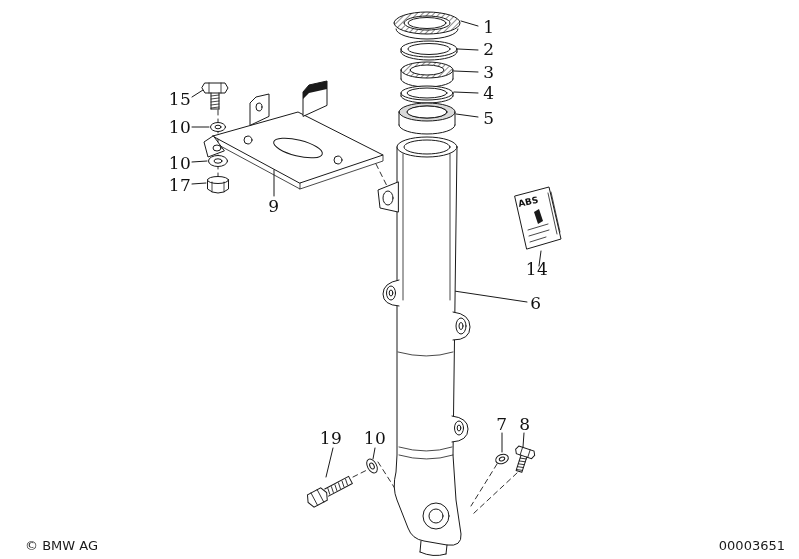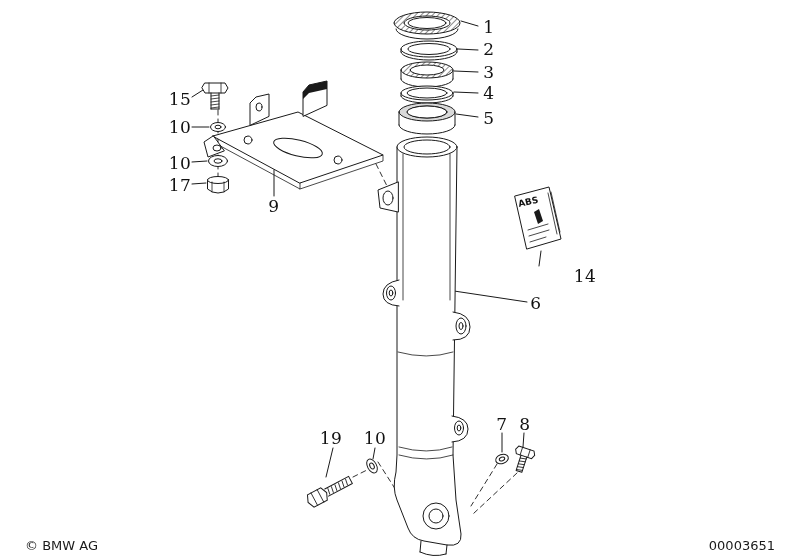--- a/index.html
+++ b/index.html
@@ -21,21 +21,21 @@
   .callout {
     position:absolute; transform:translate(-50%,-50%);
     font-family:"DejaVu Serif", serif; font-size:17px; color:#111;
     white-space:nowrap; letter-spacing:0.5px;
   }
   .footer-text {
     position:absolute; font-family:"DejaVu Sans", sans-serif;
     font-size:13px; color:#1a1a1a; white-space:nowrap;
   }
   .copyright { left:25px; top:538px; }
-  .doc-number { right:24px; top:538px;text-align:right; }
+  .doc-number { right:14px; top:538px;text-align:right; }
 </style>
 </head>
 <body>
 
 <div class="stage">
 
   <svg class="drawing" width="799" height="559" viewBox="0 0 799 559">
     <defs>
       <pattern id="hatch" width="4" height="4" patternUnits="userSpaceOnUse" patternTransform="rotate(45)">
         <line x1="0" y1="0" x2="0" y2="4" stroke="#555" stroke-width="0.9"></line>
@@ -209,18 +209,18 @@
   <div class="callout" style="left:536px; top:303px;">6</div>
   <div class="callout" style="left:502px; top:424px;">7</div>
   <div class="callout" style="left:525px; top:424px;">8</div>
   <div class="callout" style="left:274px; top:206px;">9</div>
   <div class="callout" style="left:180px; top:127px;">10</div>
   <div class="callout" style="left:180px; top:163px;">10</div>
   <div class="callout" style="left:375px; top:438px;">10</div>
   <div class="callout" style="left:180px; top:185px;">17</div>
   <div class="callout" style="left:180px; top:99px;">15</div>
   <div class="callout" style="left:331px; top:438px;">19</div>
-  <div class="callout" style="left:537px; top:276px;margin-left:48px;">14</div>
+  <div class="callout" style="left:537px; top:269px;">14</div>
 
   <div class="footer-text copyright">© BMW AG</div>
   <div class="footer-text doc-number">00003651</div>
 
 </div>
 
 </body></html>

